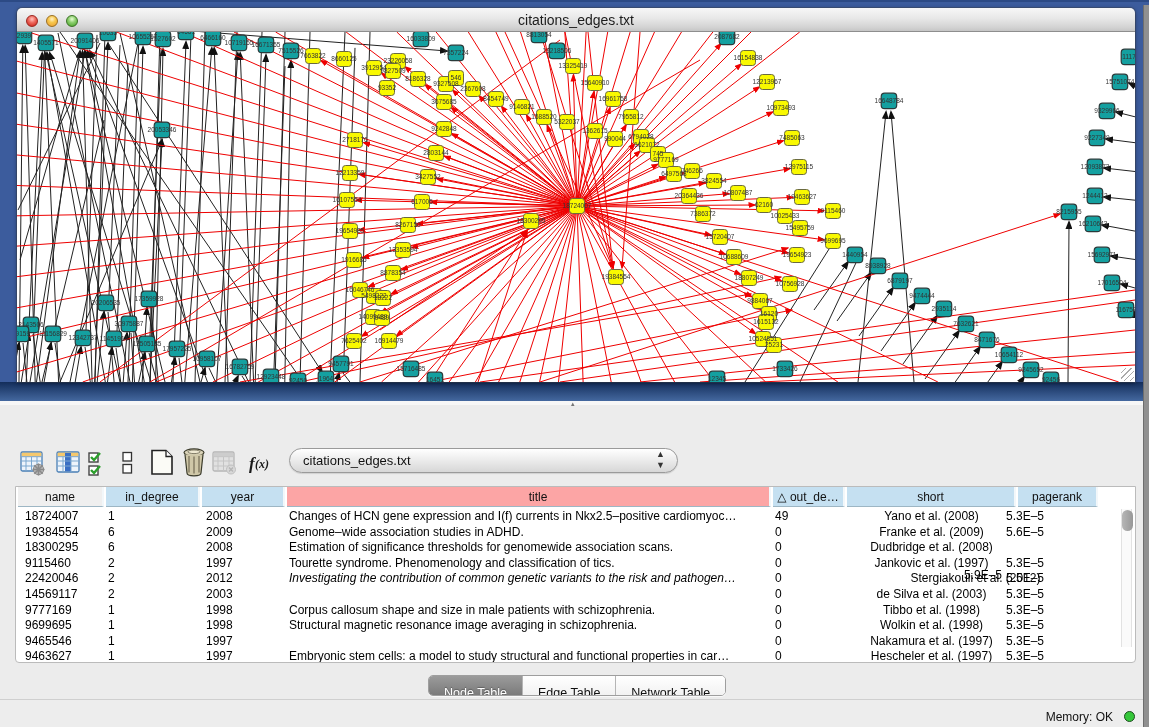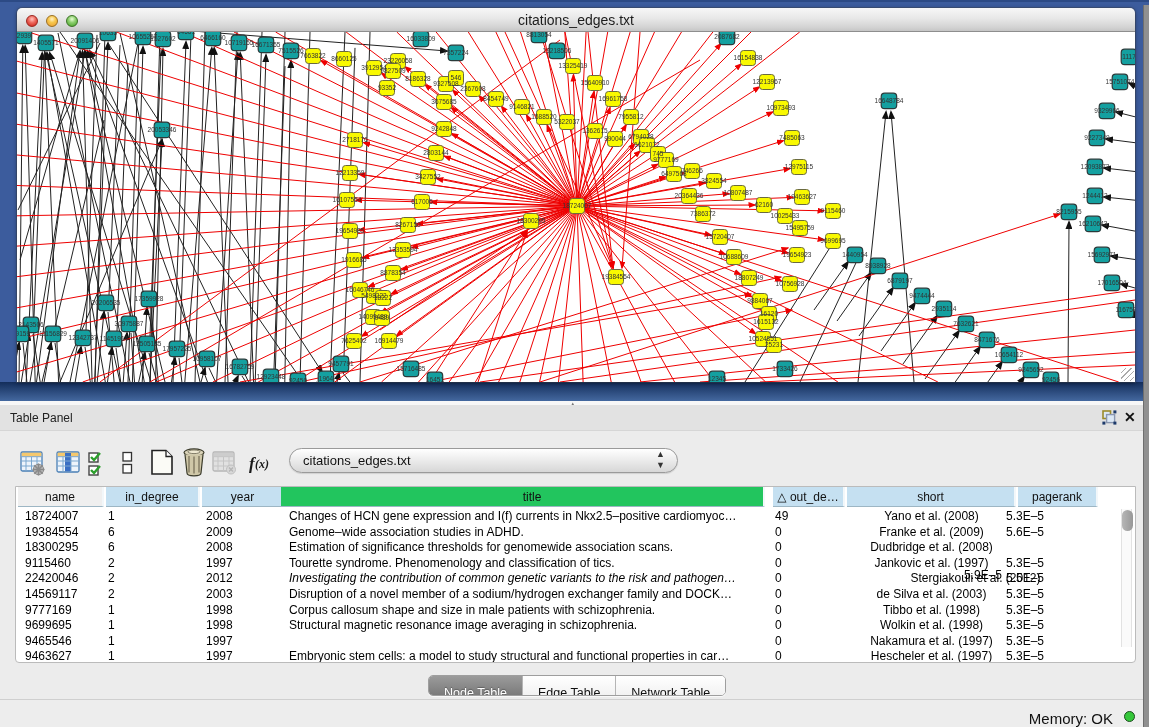--- a/index.html
+++ b/index.html
@@ -72,21 +72,21 @@
   background:#fff; box-shadow:0 1px 0 rgba(255,255,255,.7); }
 #tabs div { font-size:12.5px; line-height:19px; padding:8px 15px; color:#111;
   border-right:1px solid #b5b5b5; background:linear-gradient(#ffffff,#f2f2f2); }
 #tabs div.sel { background:linear-gradient(#9b9b9b,#7b7b7b); color:#fff;
   text-shadow:0 -1px 1px rgba(0,0,0,.3); }
 #tabs div:last-child { border-right:none; }
 
 
 #sbar { position:absolute; left:0; top:699px; width:1149px; height:28px;
   background:#ededed; border-top:1px solid #cfcfcf; }
-#mem { position:absolute; right:36px; top:10px; font-size:15px; color:#111; }
+#mem { position:absolute; right:36px; top:10px; font-size:12px; color:#111; }
 #memdot { position:absolute; right:14px; top:11px; width:11px; height:11px;
   border-radius:50%; background:#35c73a; border:1.4px solid #1d4d1f; }
 </style>
 </head>
 <body>
 <div id="stage">
   <div id="desk"></div>
   <div id="desk-top-line"></div>
   <div id="desk-bot"></div>
 
@@ -611,31 +611,20 @@
 <text x="514" y="191.2" font-size="6.5" fill="#333" text-anchor="middle" font-family="Liberation Sans, sans-serif">18300295</text>
 <text x="599" y="247.2" font-size="6.5" fill="#333" text-anchor="middle" font-family="Liberation Sans, sans-serif">19384554</text>
 </svg></div>
     <div id="grip"></div>
   </div>
 
   <div id="tp">
     <div id="tp-sep">
         <span id="tp-arr">▴</span>
       </div>
-    <div id="tp-head">
-        <span class="t">Table Panel</span>
-      <svg id="fl-ic" viewBox="0 0 15 15">
-        <rect x="1" y="1" width="7.5" height="7.5" fill="#dce8f5" stroke="#9b8b2a" stroke-width="1.6"></rect>
-        <rect x="4.6" y="4.6" width="8" height="8" fill="#dce8f5" stroke="#8a97b0" stroke-width="1.4"></rect>
-        <rect x="11.4" y="0.4" width="3" height="3" fill="#1d3a6b"></rect>
-        <rect x="0.4" y="11.6" width="3" height="3" fill="#1d3a6b"></rect>
-        <rect x="11.4" y="11.6" width="3" height="3" fill="#1d3a6b"></rect>
-      </svg>
-      <span id="x-ic">✕</span>
-    </div>
     <div id="tbar">
       <svg width="280" height="56" viewBox="0 0 280 56" style="position:absolute;left:0;top:6px;">
 <g>
  <rect x="21" y="15" width="21" height="19" rx="1.5" fill="#eef4fb" stroke="#4a7fb5" stroke-width="1.3"></rect>
  <rect x="21.7" y="15.7" width="19.6" height="4" fill="#f5c86e"></rect>
  <path d="M21 24h21M21 29h21M26 20v14M31.5 20v14M37 20v14M21 19.7h21" stroke="#7aa7cf" stroke-width="1"></path>
  <circle cx="38.5" cy="32.5" r="5.2" fill="#b9b9b9" stroke="#8a8a8a"></circle>
  <circle cx="38.5" cy="32.5" r="2" fill="#e8e8e8"></circle>
  <g stroke="#8a8a8a" stroke-width="1.6">
               <path d="M38.5 26.5v12M32.5 32.5h12M34.3 28.3l8.4 8.4M42.7 28.3l-8.4 8.4"></path>
@@ -678,21 +667,21 @@
 <text x="255" y="31" font-family="Liberation Serif, serif" font-style="italic" font-weight="bold" font-size="12" fill="#1a1a1a">(x)</text>
 </svg>
       <div id="combo">citations_edges.txt<span class="arr">▲<br>▼</span></div>
     </div>
   </div>
 
   <div id="tbl">
     <div class="hc" style="left:2px;width:86px;background:#efefef;">name</div>
 <div class="hc" style="left:90px;width:94px;background:#c5e0f1;">in_degree</div>
 <div class="hc" style="left:186px;width:83px;background:#c5e0f1;">year</div>
-<div class="hc" style="left:265px;width:484px;background:#22c55e;padding-left:20px;">title</div>
+<div class="hc" style="left:271px;width:484px;background:#fca5a5;padding-left:20px;">title</div>
 <div class="hc" style="left:757px;width:72px;background:#c5e0f1;">△ out_de…</div>
 <div class="hc" style="left:831px;width:169px;background:#c5e0f1;">short</div>
 <div class="hc" style="left:1002px;width:80px;background:#c5e0f1;">pagerank</div>
 <div class="row" style="top:21.0px;">
 <span style="left:9px;">18724007</span>
 <span style="left:92px;">1</span>
 <span style="left:190px;">2008</span>
 <span style="left:273px;">Changes of HCN gene expression and I(f) currents in Nkx2.5–positive cardiomyoc…</span>
 <span style="left:759px;">49</span>
 <span style="left:831px;width:169px;text-align:center;">Yano et al. (2008)</span>
@@ -731,21 +720,20 @@
 <span style="left:190px;">2012</span>
 <span style="left:273px;font-style:italic;">Investigating the contribution of common genetic variants to the risk and pathogen…</span>
 <span style="left:759px;">0</span>
 <span style="left:875px;width:169px;text-align:center;">Stergiakouli et al. (2012)</span>
 <span style="left:990px;">5.5E–5</span>
 </div>
 <div class="row" style="top:99.0px;">
 <span style="left:9px;">14569117</span>
 <span style="left:92px;">2</span>
 <span style="left:190px;">2003</span>
-<span style="left:273px;">Disruption of a novel member of a sodium/hydrogen exchanger family and DOCK…</span>
 <span style="left:759px;">0</span>
 <span style="left:831px;width:169px;text-align:center;">de Silva et al. (2003)</span>
 <span style="left:990px;">5.3E–5</span>
 </div>
 <div class="row" style="top:114.6px;">
 <span style="left:9px;">9777169</span>
 <span style="left:92px;">1</span>
 <span style="left:190px;">1998</span>
 <span style="left:273px;">Corpus callosum shape and size in male patients with schizophrenia.</span>
 <span style="left:759px;">0</span>

